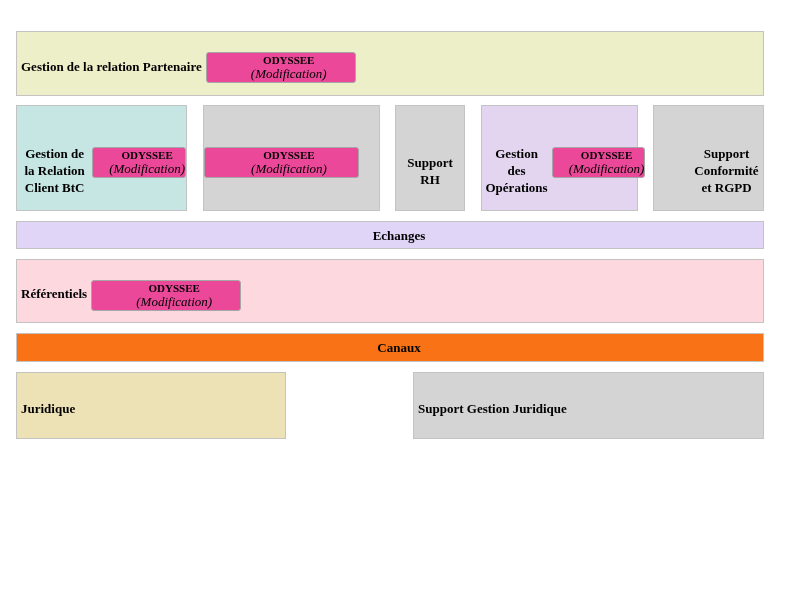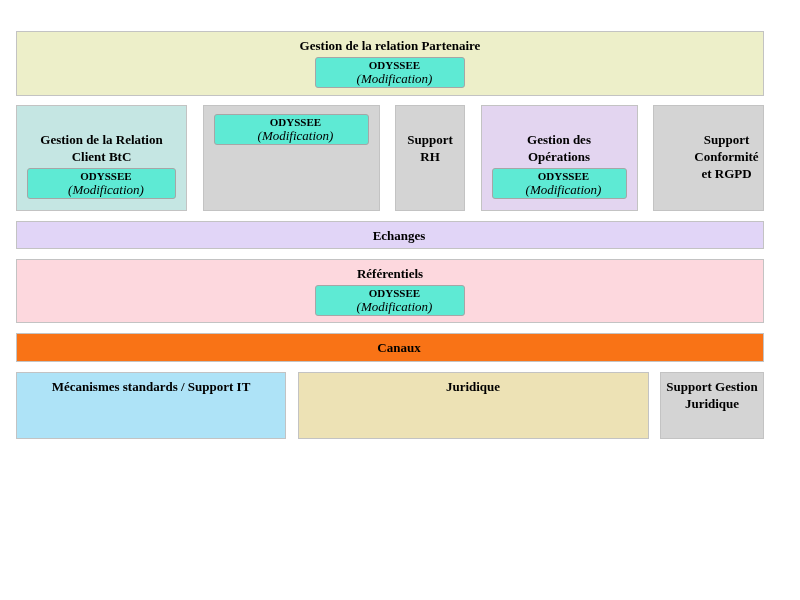--- a/index.html
+++ b/index.html
@@ -10,21 +10,21 @@
   #diagram{position:absolute;left:16px;top:31px;width:748px;}
   .row{display:flex;justify-content:space-between;}
   .r0{height:65px;margin-bottom:9px;}
   .r1{height:106px;margin-bottom:10px;}
   .r2{height:28px;margin-bottom:10px;}
   .r3{height:64px;margin-bottom:10px;}
   .r4{height:29px;margin-bottom:10px;}
   .r5{height:67px;}
   .block{
     box-sizing:border-box;border:1px solid #c3c3c3;
-    display:flex;flex-direction:column;align-items:center;
+    display:flex;flex-direction:row;align-items:center;
     padding-top:5px;
   }
   .block.full{width:100%;}
   .slim .block{justify-content:center;padding-top:0;padding-left:18px;}
   
   .r1 .block:nth-child(1){width:171px;}
   .r1 .block:nth-child(2){width:177px;}
   .r1 .block:nth-child(3){width:70px;}
   .r1 .block:nth-child(4){width:157px;}
   .r1 .block:nth-child(5){width:111px;padding-left:36px;}
@@ -32,22 +32,22 @@
   .r5 .block:nth-child(1){width:270px;}
   .r5 .block:nth-child(2){width:351px;}
   .r5 .block:nth-child(3){width:104px;}
   .block-title{
     font-weight:bold;font-size:13px;line-height:17px;text-align:center;
     padding:0 4px;
   }
   .r1 .block-title{max-width:152px;margin-top:20px;}
   .r1 .block:nth-child(4) .block-title{max-width:112px;}
   .tag{
-    background:#5eead4;border:1px solid #a6a6a6;border-radius:3px;
-    margin-top:3px;text-align:center;padding:1px 0 2px 9px;box-sizing:border-box;
+    background:#ec4899;border:1px solid #a6a6a6;border-radius:3px;
+    margin-top:3px;text-align:center;padding:1px 0 2px 16px;box-sizing:border-box;
   }
   .r0 .tag,.r3 .tag{width:150px;}
   .r1 .tag{width:calc(100% - 20px);}
   .tag-title{font-size:11px;font-weight:bold;line-height:13px;}
   .tag-sub{font-size:13px;line-height:13px;font-style:italic;}
 </style>
 </head>
 <body>
 
 <div id="canvas">
@@ -102,23 +102,20 @@
             <div class="tag-sub">(Modification)</div>
           </div>
         </div>
       </div>
       <div class="row r4 slim">
         <div class="block full" style="background: #f97316; border-color: rgb(195, 195, 195); font-family: Liberation Serif, serif;">
           <div class="block-title">Canaux</div>
         </div>
       </div>
       <div class="row r5">
-        <div class="block" style="background: rgb(174, 227, 247); border-color: rgb(195, 195, 195);">
-          <div class="block-title">Mécanismes standards / Support IT</div>
-        </div>
         <div class="block" style="background: rgb(237, 226, 181); border-color: rgb(195, 195, 195);">
           <div class="block-title">Juridique</div>
         </div>
         <div class="block" style="background: rgb(212, 212, 212); border-color: rgb(195, 195, 195);">
           <div class="block-title">Support Gestion Juridique</div>
         </div>
       </div>
     </div>
 </div>
 

